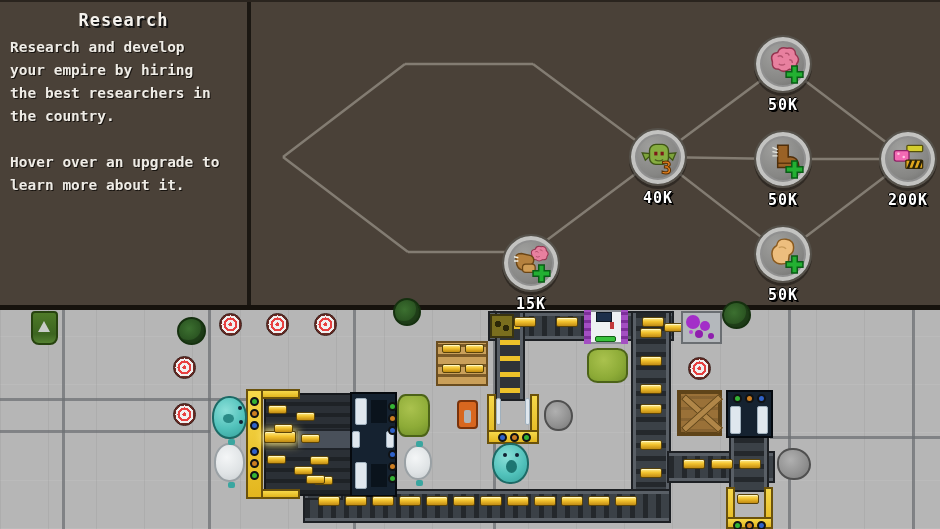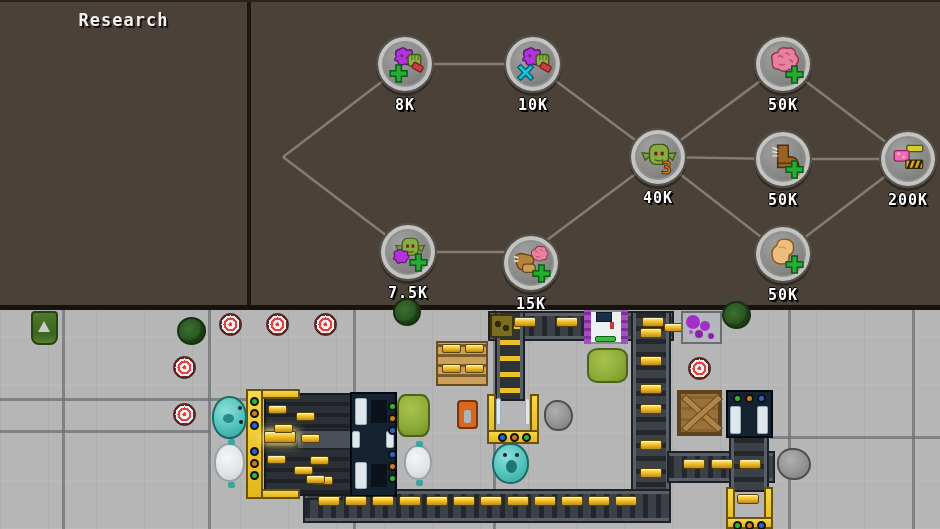--- a/index.html
+++ b/index.html
@@ -49,92 +49,46 @@
   .pallet{background:repeating-linear-gradient(0deg,#caa05a 0 7px,#7a5a28 7px 10px);border:2px solid #6b4e20;}
 </style>
 </head>
 <body>
 
 <div class="screen">
 
   <div class="top-panel">
     <div class="left-panel">
       <div class="panel-title">Research</div>
+      <div class="panel-text">
+        <p>Research and develop your empire by hiring the best researchers in the country.</p>
+        <p>Hover over an upgrade to learn more about it.</p>
+      </div>
     </div>
     <div class="panel-divider"></div>
 
     <div class="tree">
       <svg class="links" width="689" height="303">
         <line x1="32" y1="155" x2="154" y2="62"></line>
           <line x1="32" y1="155" x2="157" y2="250"></line>
         <line x1="154" y1="62" x2="282" y2="62"></line>
           <line x1="157" y1="250" x2="280" y2="250"></line>
         <line x1="282" y1="62" x2="407" y2="155"></line>
           <line x1="280" y1="250" x2="407" y2="155"></line>
         <line x1="407" y1="155" x2="532" y2="62"></line>
           <line x1="407" y1="155" x2="532" y2="157"></line>
         <line x1="407" y1="155" x2="532" y2="252"></line>
           <line x1="532" y1="62" x2="657" y2="157"></line>
         <line x1="532" y1="157" x2="657" y2="157"></line>
           <line x1="532" y1="252" x2="657" y2="157"></line>
       </svg>
 
 
-      <div class="node" style="left:125px;top:33px;">
-        <div class="coin">
-          <svg width="40" height="40" viewBox="0 0 38 38">
-            <g transform="translate(3,3)">
-                <path d="M7 9 Q4 3 10 2 Q14 -1 17 3 Q23 1 22 7 Q26 10 21 13 Q21 18 15 16 Q9 19 8 13 Q3 13 7 9 Z" fill="#b233d6" stroke="#5c1175" stroke-width="1.3"></path>
-                <circle cx="12" cy="8" r="1.5" fill="#7d1d9e"></circle>
-                <circle cx="17" cy="10" r="1.2" fill="#7d1d9e"></circle>
-              </g>
-            <rect x="21" y="10" width="12" height="11" rx="3" fill="#8fb046" stroke="#3f5a14" stroke-width="1.3"></rect>
-            <path d="M24.5 10.5 V15.5 M27.5 10.5 V15.5 M30.5 10.5 V15.5" stroke="#5b7a26" stroke-width="1.3" fill="none"></path>
-            <rect x="25" y="19" width="10" height="6" rx="1.5" fill="#cf3e3e" stroke="#6e1d1d" stroke-width="1.2" transform="rotate(30 30 22)"></rect>
-            <path transform="translate(12 28)" d="M-2.6 -8 H2.6 V-2.6 H8 V2.6 H2.6 V8 H-2.6 V2.6 H-8 V-2.6 H-2.6 Z" fill="#23b032" stroke="#0a5c16" stroke-width="1.4"></path>
-          </svg>
-        </div>
-        <div class="cost">8K</div>
-      </div>
-
-      <div class="node" style="left:253px;top:33px;">
-        <div class="coin">
-          <svg width="40" height="40" viewBox="0 0 38 38">
-            <g transform="translate(3,3)">
-                <path d="M7 9 Q4 3 10 2 Q14 -1 17 3 Q23 1 22 7 Q26 10 21 13 Q21 18 15 16 Q9 19 8 13 Q3 13 7 9 Z" fill="#b233d6" stroke="#5c1175" stroke-width="1.3"></path>
-                <circle cx="12" cy="8" r="1.5" fill="#7d1d9e"></circle>
-              </g>
-            <rect x="21" y="10" width="12" height="11" rx="3" fill="#8fb046" stroke="#3f5a14" stroke-width="1.3"></rect>
-            <path d="M24.5 10.5 V15.5 M27.5 10.5 V15.5 M30.5 10.5 V15.5" stroke="#5b7a26" stroke-width="1.3" fill="none"></path>
-            <rect x="25" y="19" width="10" height="6" rx="1.5" fill="#cf3e3e" stroke="#6e1d1d" stroke-width="1.2" transform="rotate(30 30 22)"></rect>
-            <path transform="translate(11 27)" d="M-7.5 -4.8 L-4.8 -7.5 L0 -2.7 L4.8 -7.5 L7.5 -4.8 L2.7 0 L7.5 4.8 L4.8 7.5 L0 2.7 L-4.8 7.5 L-7.5 4.8 L-2.7 0 Z" fill="#1cc2da" stroke="#085e70" stroke-width="1.3"></path>
-          </svg>
-        </div>
-        <div class="cost">10K</div>
-      </div>
-
-      <div class="node" style="left:128px;top:221px;">
-        <div class="coin">
-          <svg width="40" height="40" viewBox="0 0 38 38">
-            <g transform="translate(4,0) scale(0.85)">
-                <path d="M3 15 L13 16 L6 22 Z" fill="#7ca33b" stroke="#3e5414" stroke-width="1.2"></path>
-                <path d="M35 15 L25 16 L32 22 Z" fill="#7ca33b" stroke="#3e5414" stroke-width="1.2"></path>
-                <rect x="10" y="7" width="18" height="19" rx="6" fill="#86ad40" stroke="#3e5414" stroke-width="1.3"></rect>
-                <rect x="14.5" y="14" width="3" height="3.5" fill="#7c1818"></rect>
-                <rect x="20.5" y="14" width="3" height="3.5" fill="#7c1818"></rect>
-                <path d="M15 21.5 Q19 24 23 21.5" stroke="#4a611c" stroke-width="1.2" fill="none"></path>
-              </g>
-            <g transform="translate(0,16) scale(0.8)">
-                <path d="M7 9 Q4 3 10 2 Q14 -1 17 3 Q23 1 22 7 Q26 10 21 13 Q21 18 15 16 Q9 19 8 13 Q3 13 7 9 Z" fill="#b233d6" stroke="#5c1175" stroke-width="1.3"></path>
-              </g>
-            <path transform="translate(28 29)" d="M-2.6 -8 H2.6 V-2.6 H8 V2.6 H2.6 V8 H-2.6 V2.6 H-8 V-2.6 H-2.6 Z" fill="#23b032" stroke="#0a5c16" stroke-width="1.4"></path>
-          </svg>
-        </div>
-        <div class="cost">7.5K</div>
-      </div>
+
+
 
       <div class="node" style="left:251px;top:232px;">
         <div class="coin">
           <svg width="40" height="40" viewBox="0 0 38 38">
             <g transform="translate(14,1) scale(0.62)">
                 <path d="M8 17 Q5 9 13 8 Q15 2 22 4 Q30 3 30 10 Q35 14 31 19 Q31 25 24 24 Q19 28 14 24 Q7 24 8 17 Z" fill="#e8809f" stroke="#93344f" stroke-width="1.6"></path>
                 <path d="M13 12 Q16 10 18 13 M20 9 Q23 8 24 11 M14 19 Q17 21 20 19" stroke="#b5536f" stroke-width="1.5" fill="none"></path>
               </g>
             <path d="M4 16 Q2 10 9 10 L18 12 Q22 14 20 19 L12 26 Q4 26 4 16 Z" fill="#b5813e" stroke="#6b4515" stroke-width="1.3"></path>
             <rect x="10" y="20" width="12" height="8" rx="3" fill="#cf9c55" stroke="#6b4515" stroke-width="1.2"></rect>

